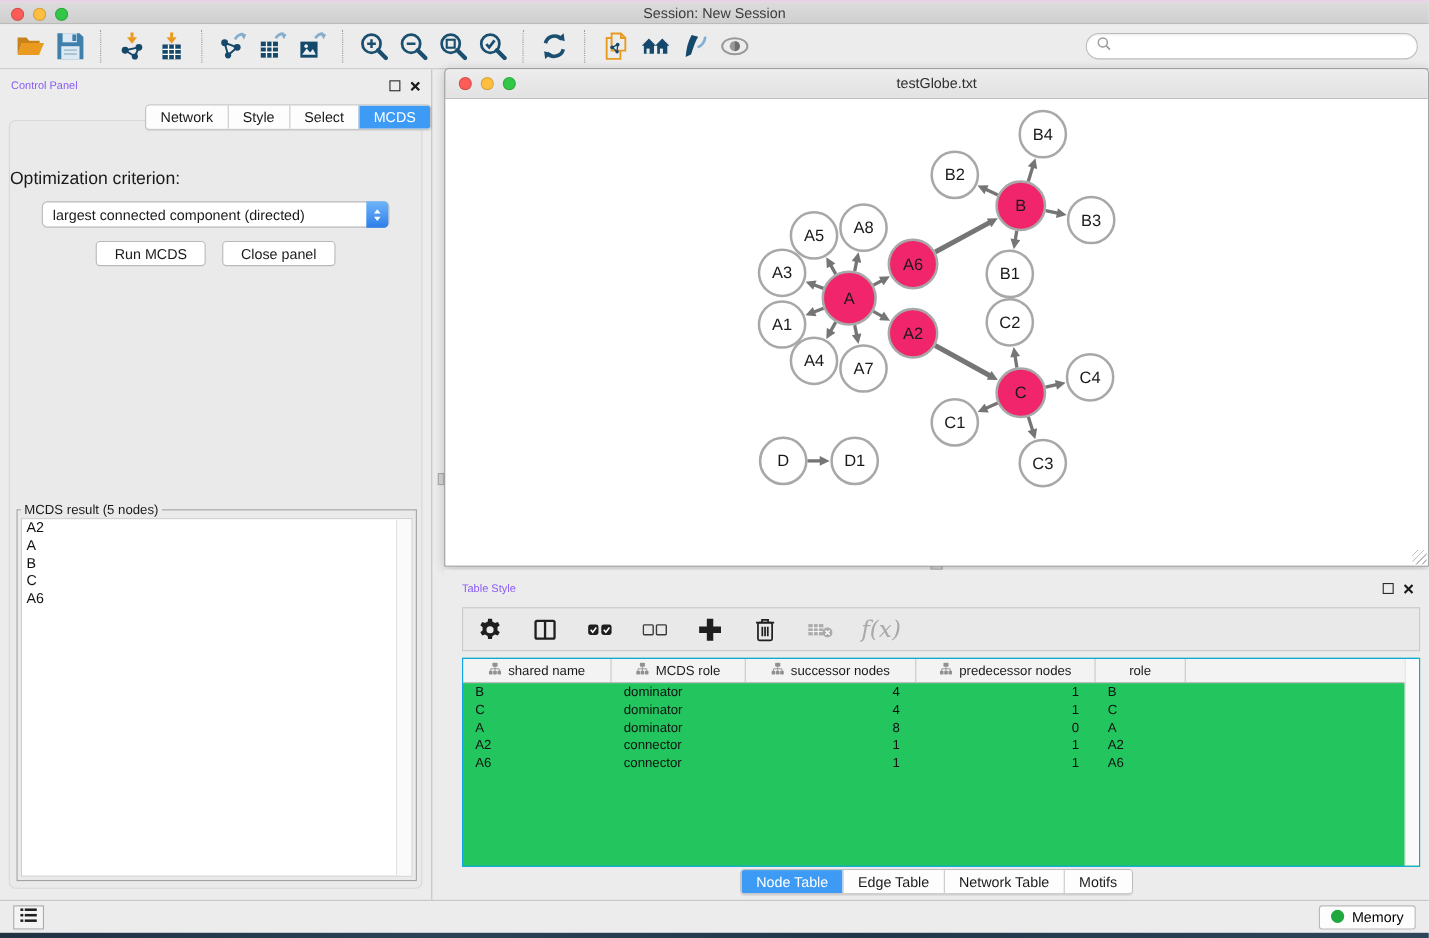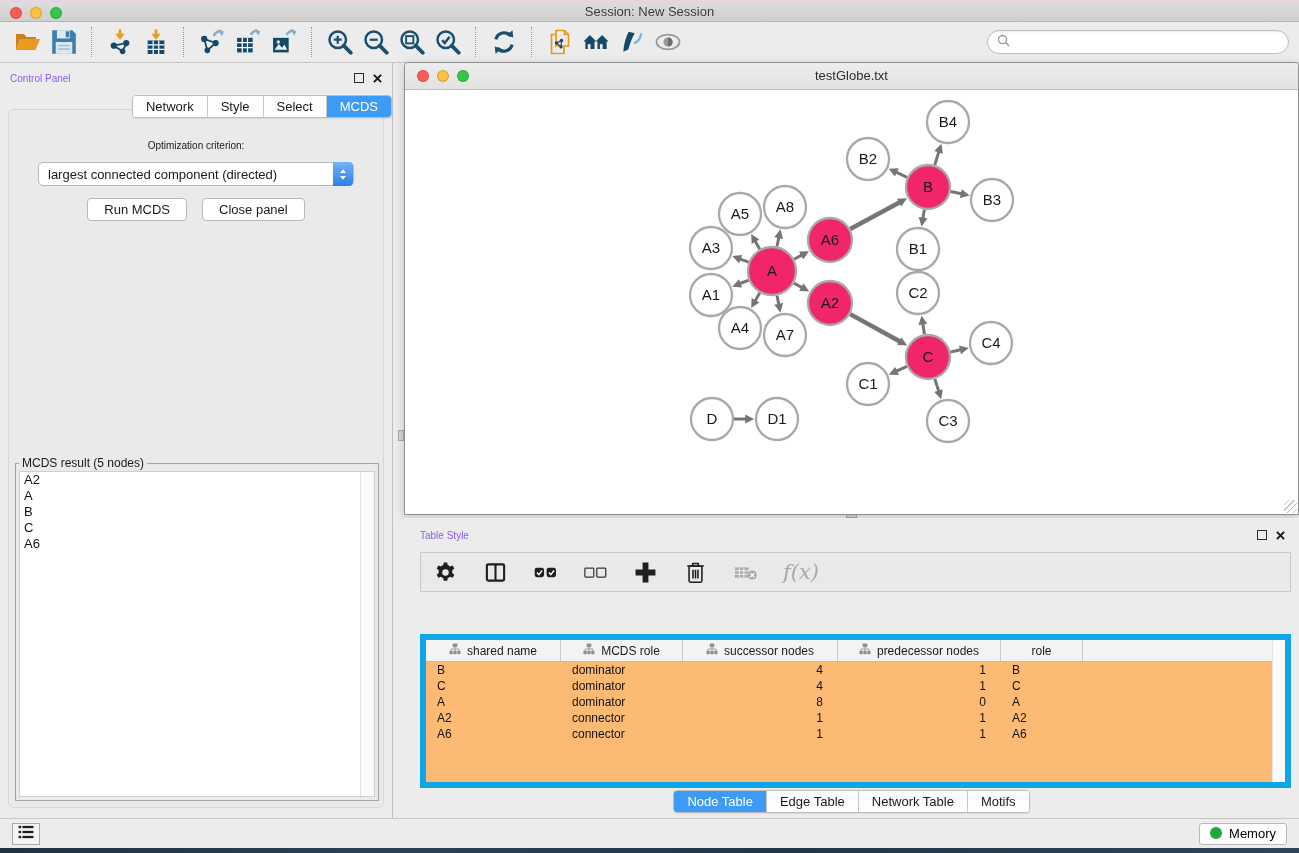--- a/index.html
+++ b/index.html
@@ -31,21 +31,21 @@
   .tabseg{display:inline-flex;border-radius:4px;overflow:hidden;border:1px solid #BDBDBD;background:#FDFDFD;box-shadow:0 1px 1px rgba(0,0,0,.08);}
   .tabseg .tab{padding:3px 13px;font-size:13px;color:#1A1A1A;border-left:1px solid #C9C9C9;background:#FDFDFD;white-space:nowrap;}
   .tabseg .tab:first-child{border-left:none;}
   .tabseg .tab.sel{background:#3D9BF5;color:#fff;}
   
   .control-panel{position:absolute;left:0;top:63px;width:393px;height:755px;box-sizing:border-box;background:#ECECEC;
                  border-right:1px solid #C0C0C0;}
   .cp-header{padding:2px 10px 0 10px;}
   .cp-tabs{position:absolute;left:16px;right:0;top:32px;display:flex;justify-content:flex-end;z-index:2;}
   .cp-body{position:absolute;left:8px;right:8px;top:46px;bottom:10px;background:#EAEAEA;border:1px solid #D8D8D8;border-radius:6px;}
-  .opt-label{text-align:center;margin-top:30px;font-size:10px;}
+  .opt-label{text-align:left;margin-top:44px;font-size:16px;}
   .combo{margin:11px auto 0;width:316px;height:24px;box-sizing:border-box;background:#fff;border:1px solid #B9B9B9;border-radius:5px;
          display:flex;align-items:center;font-size:13px;padding-left:9px;}
   .combo-stepper{width:20px;height:24px;margin-left:auto;flex:none;background:linear-gradient(#6FB5FA,#2E7EE8);
                  border-radius:0 4px 4px 0;display:flex;align-items:center;justify-content:center;}
   .combo-stepper svg{width:8px;height:13px;}
   .cp-buttons{display:flex;justify-content:center;gap:15px;margin-top:12px;}
   .btn{background:#FFF;border:1px solid #B9B9B9;border-radius:4px;font-size:13px;padding:3px 16px;color:#1A1A1A;font-family:inherit;}
   .result-fieldset{position:absolute;left:6px;right:4px;top:346px;bottom:6px;border:1px solid #A3A3A3;margin:0;padding:0;}
   .result-legend{font-size:12px;margin-left:3px;padding:0 3px;color:#1a1a1a;}
   .result-list{position:absolute;left:3px;right:3px;top:1px;bottom:3px;background:#fff;border:1px solid #CFCFCF;overflow:hidden;}
@@ -62,21 +62,21 @@
         background:repeating-linear-gradient(135deg,transparent 0 3px,#BFBFBF 3px 4px);}
   .handle{position:absolute;background:#D4D4D4;border:1px solid #A9A9A9;box-sizing:border-box;}
   
   .table-panel{position:absolute;left:404px;top:518px;right:0;height:300px;background:#ECECEC;}
   .tp-header{padding:4px 14px 0 16px;}
   .tp-toolbar{position:absolute;left:16px;right:8px;top:34px;height:40px;box-sizing:border-box;background:#E9E9E9;
               border:1px solid #C9C9C9;display:flex;align-items:center;gap:18px;padding:0 8px;}
   .tp-btn{width:32px;height:32px;display:flex;align-items:center;justify-content:center;background:none;border:none;padding:0;}
   .tp-btn svg{width:23px;height:23px;}
   .fx{font-family:"DejaVu Serif","Liberation Serif",serif;font-style:italic;font-size:21px;color:#A8A8A8;padding:0 4px;}
-  .tp-table{position:absolute;left:16px;right:8px;top:80px;bottom:30px;box-sizing:border-box;background:#fdba74;border:6px solid #0ea5e9;overflow:hidden;margin-top:36px;}
+  .tp-table{position:absolute;left:16px;right:8px;top:80px;bottom:30px;box-sizing:border-box;background:#22c55e;border:1px solid #0ea5e9;overflow:hidden;}
   .thead{display:flex;height:21px;background:#F3F3F3;border-bottom:1px solid #BDBDBD;}
   .th{box-sizing:border-box;display:flex;align-items:center;justify-content:center;gap:6px;font-size:12px;color:#1a1a1a;
       border-right:1px solid #C9C9C9;height:100%;}
   .th svg{width:12px;height:12px;flex:none;}
   .trow{display:flex;height:16px;align-items:center;}
   .td{box-sizing:border-box;font-size:12px;color:#111;overflow:hidden;white-space:nowrap;}
   .td.left{text-align:left;padding-left:11px;}
   .td.right{text-align:right;padding-right:15px;}
   .tp-tabs{position:absolute;left:0;right:0;bottom:5px;display:flex;justify-content:center;}
   

